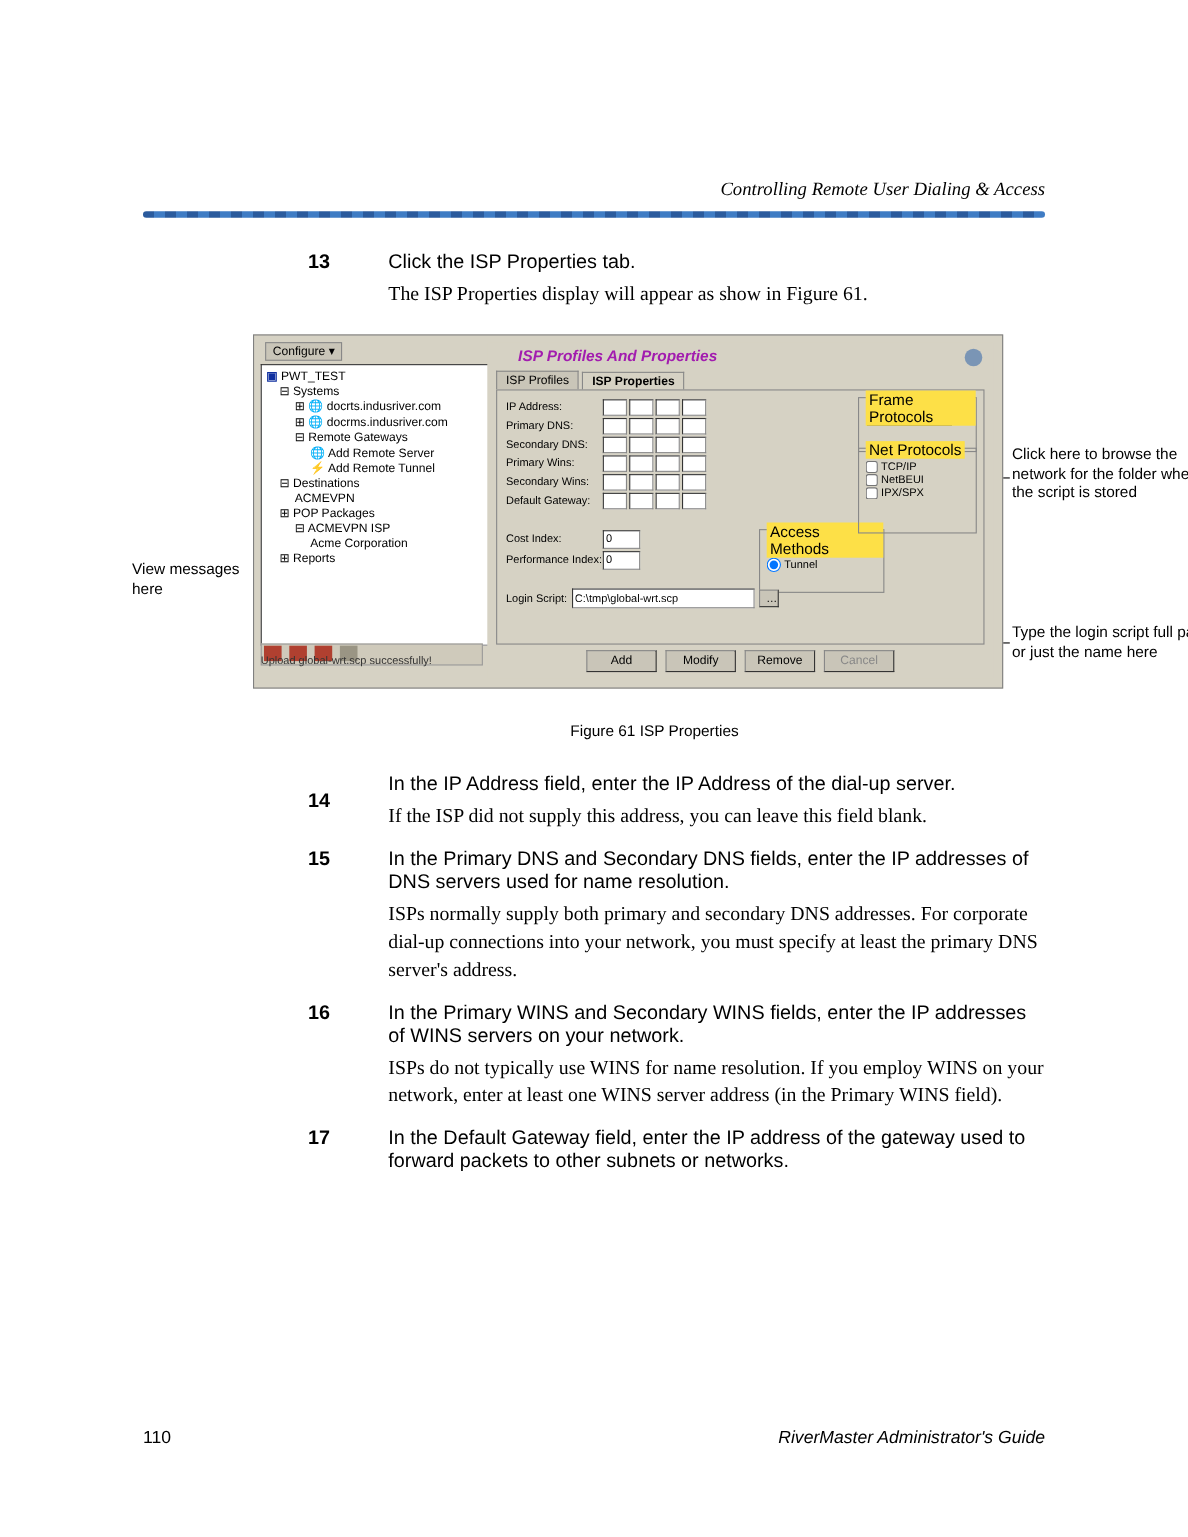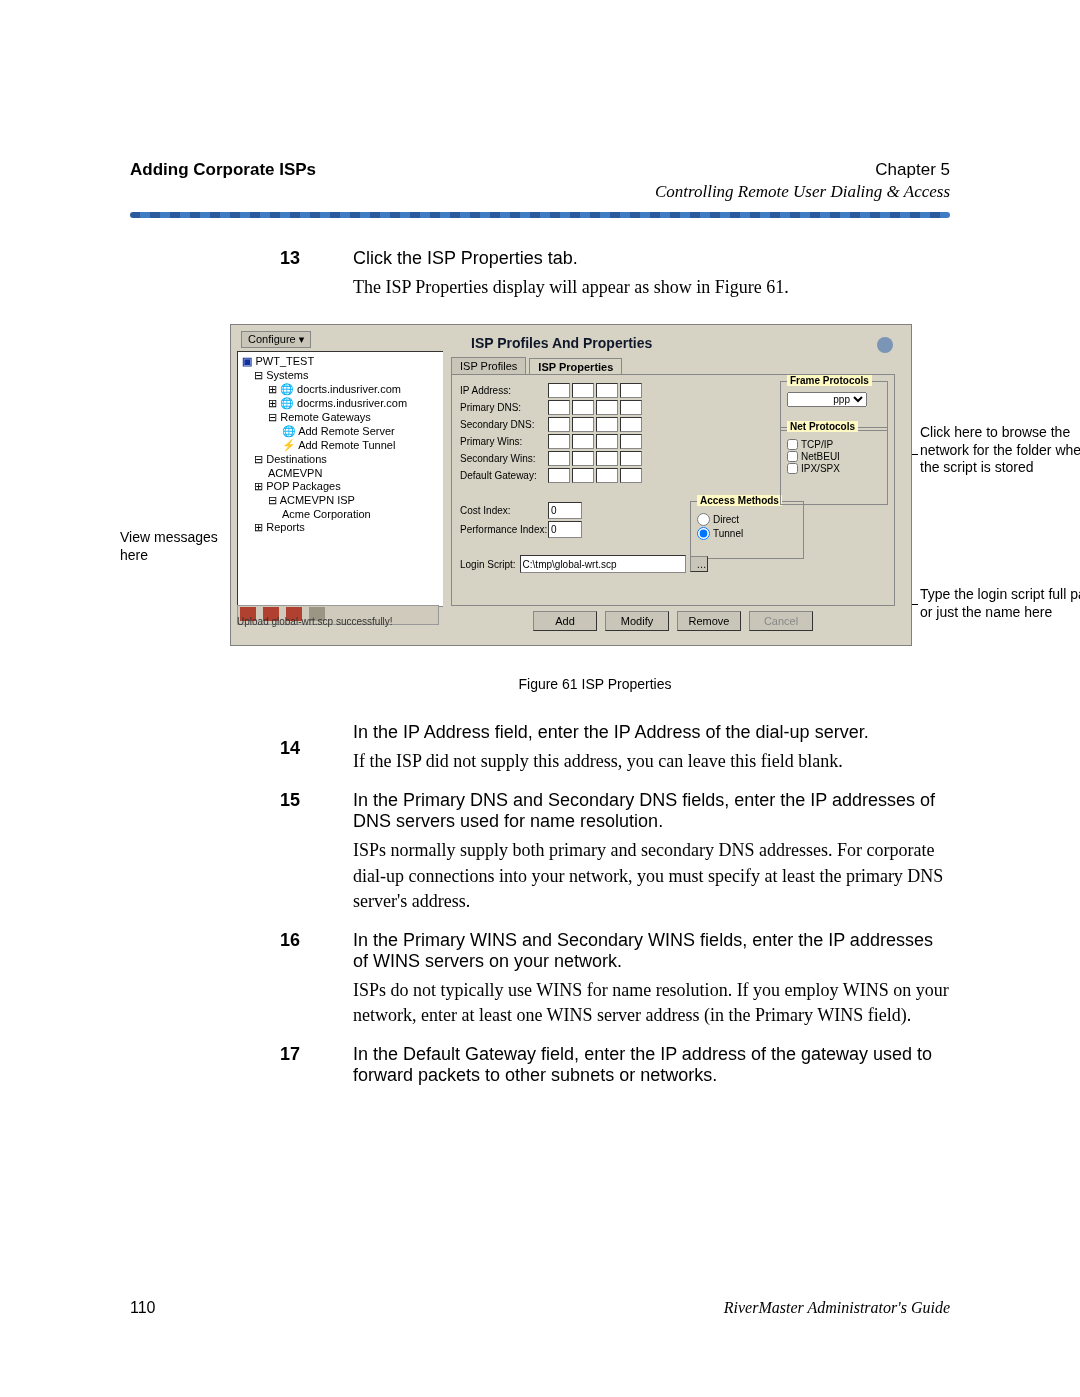--- a/index.html
+++ b/index.html
@@ -127,21 +127,22 @@
   .rightpane {
     position: absolute;
     left: 212px; top: 6px;
     width: 460px; height: 306px;
     background: #d6d2c4;
   }
   .panel-title {
     font-weight: bold;
     font-size: 14px;
     padding: 4px 0 6px 28px;
-    color: #0f172a;
+    color: #a21caf;
+    font-style: italic;
   }
   .gear {
     position: absolute;
     top: 6px; right: 10px;
     width: 16px; height: 16px;
     border-radius: 50%;
     background: #7a95b5;
   }
   .tabs { margin-left: 8px; font-size: 11px; }
   .tab {
@@ -177,24 +178,23 @@
   }
   .group {
     position: absolute;
     border: 1px solid #888;
     font-size: 10px;
     padding: 10px 6px 4px 6px;
   }
   .group .legend {
     position: absolute;
     top: -7px; left: 6px;
-    background: #fef9c3;
+    background: #fde047;
     padding: 0 3px;
-    font-size: 10px;
-    font-weight: bold;
+    font-size: 14px;
   }
   .g-frame { top: 6px; right: 6px; width: 94px; height: 34px; }
   .g-frame select { width: 80px; font-size: 10px; text-align: right; }
   .g-net { top: 52px; right: 6px; width: 94px; height: 62px; }
   .g-access { top: 126px; right: 90px; width: 100px; height: 42px; }
   .smallin { width: 28px; height: 13px; border:1px inset #888; background:#fff; font-size:10px; }
   .loginrow { position: absolute; left: 8px; top: 180px; display:flex; align-items:center; gap:4px; }
   .loginrow input.path { width: 160px; height: 14px; font-size:10px; border:1px inset #888; }
   .browse { width: 18px; height: 16px; border:1px outset #888; background:#c9c5b8; font-size:10px; }
   .btnrow {
@@ -217,35 +217,31 @@
     margin-left: -40px;
   }
   .footer {
     position: absolute;
     bottom: 80px;
     left: 130px; right: 130px;
     display: flex;
     justify-content: space-between;
     font-size: 16px;
   }
-  .footer-right { font-style: italic; font-family: Liberation Serif, serif; }
+  .footer-right { font-style: italic; font-family: Liberation Sans, sans-serif; }
   .chk { margin: 1px 0; font-size:10px; display:flex; align-items:center; gap:3px; }
   .chk input { margin:0; width:11px; height:11px; }
   .rad { margin: 1px 0; font-size:10px; display:flex; align-items:center; gap:3px; }
   .rad input { margin:0; }
 </style>
 </head>
 <body>
 
 <div class="page">
 
-  <div class="header">
-    <div class="header-left">Adding Corporate ISPs</div>
-    <div class="header-right">Chapter 5</div>
-  </div>
   <div class="subhead">Controlling Remote User Dialing &amp; Access</div>
   <div class="wavy"></div>
 
   <div class="content">
 
     <div class="step">
       <div class="step-num">13</div>
       <div class="step-body">
         <div class="lead">Click the ISP Properties tab.</div>
         <div class="follow">The ISP Properties display will appear as show in Figure 61.</div>

